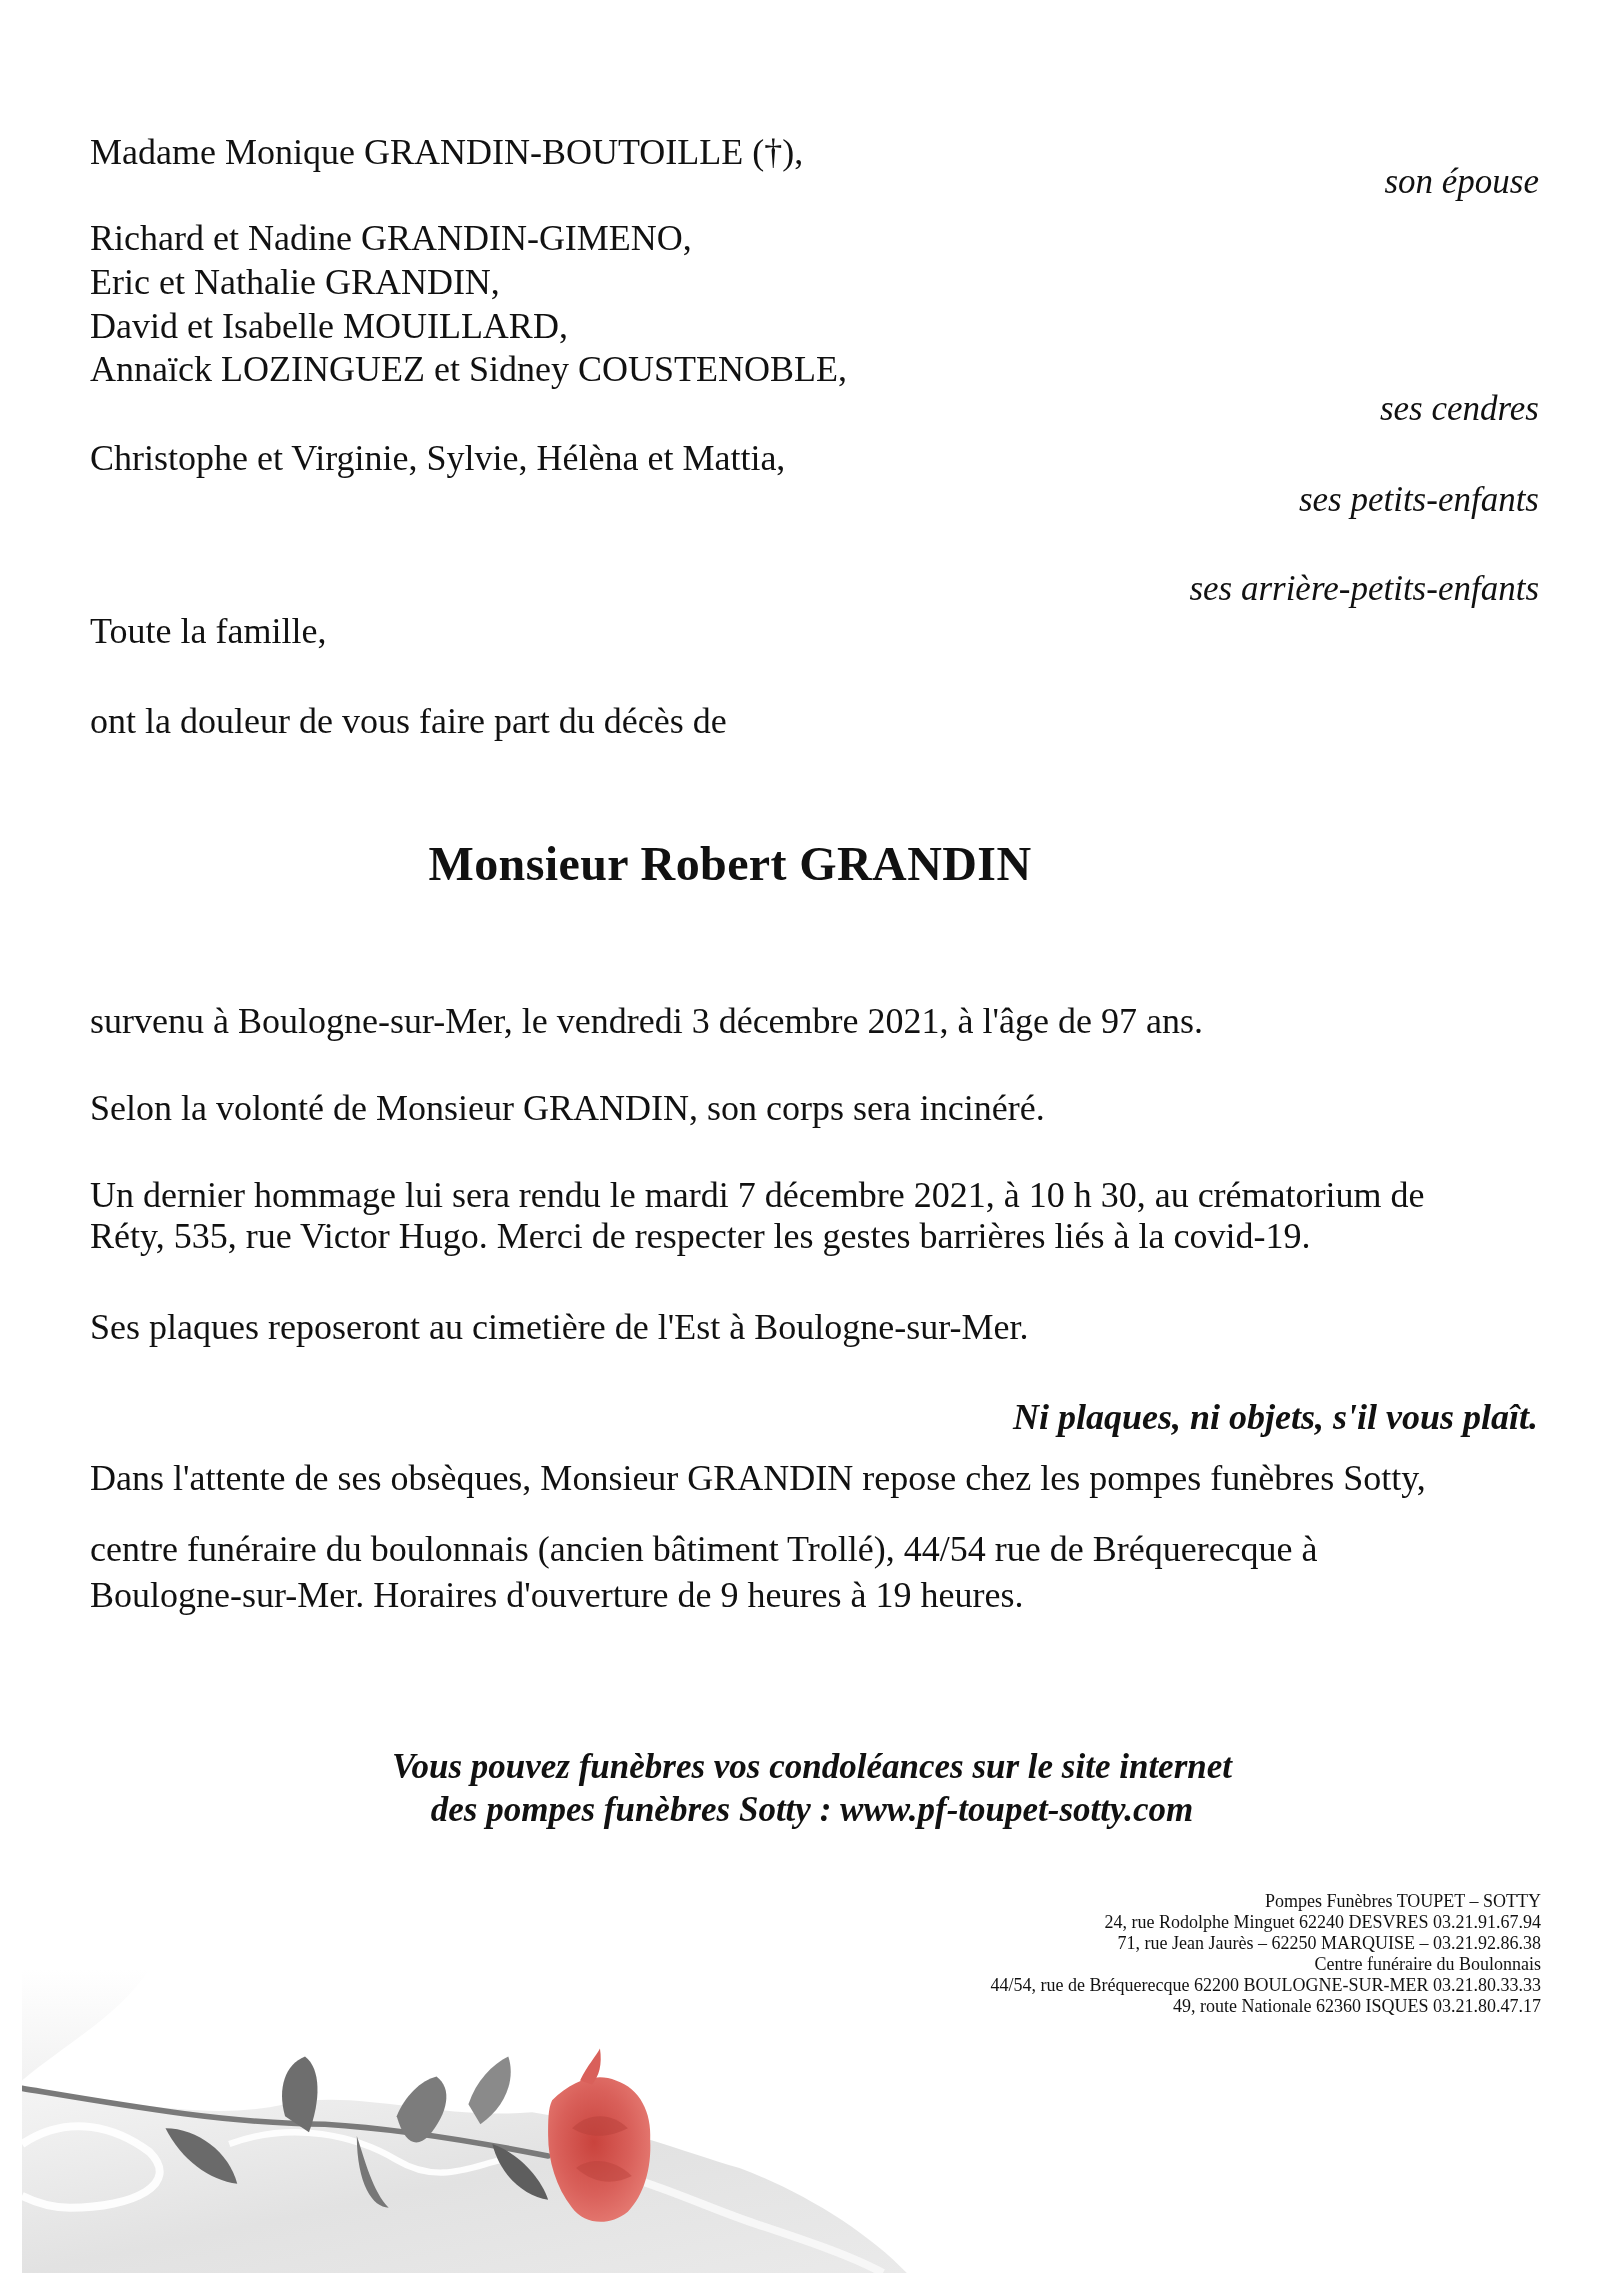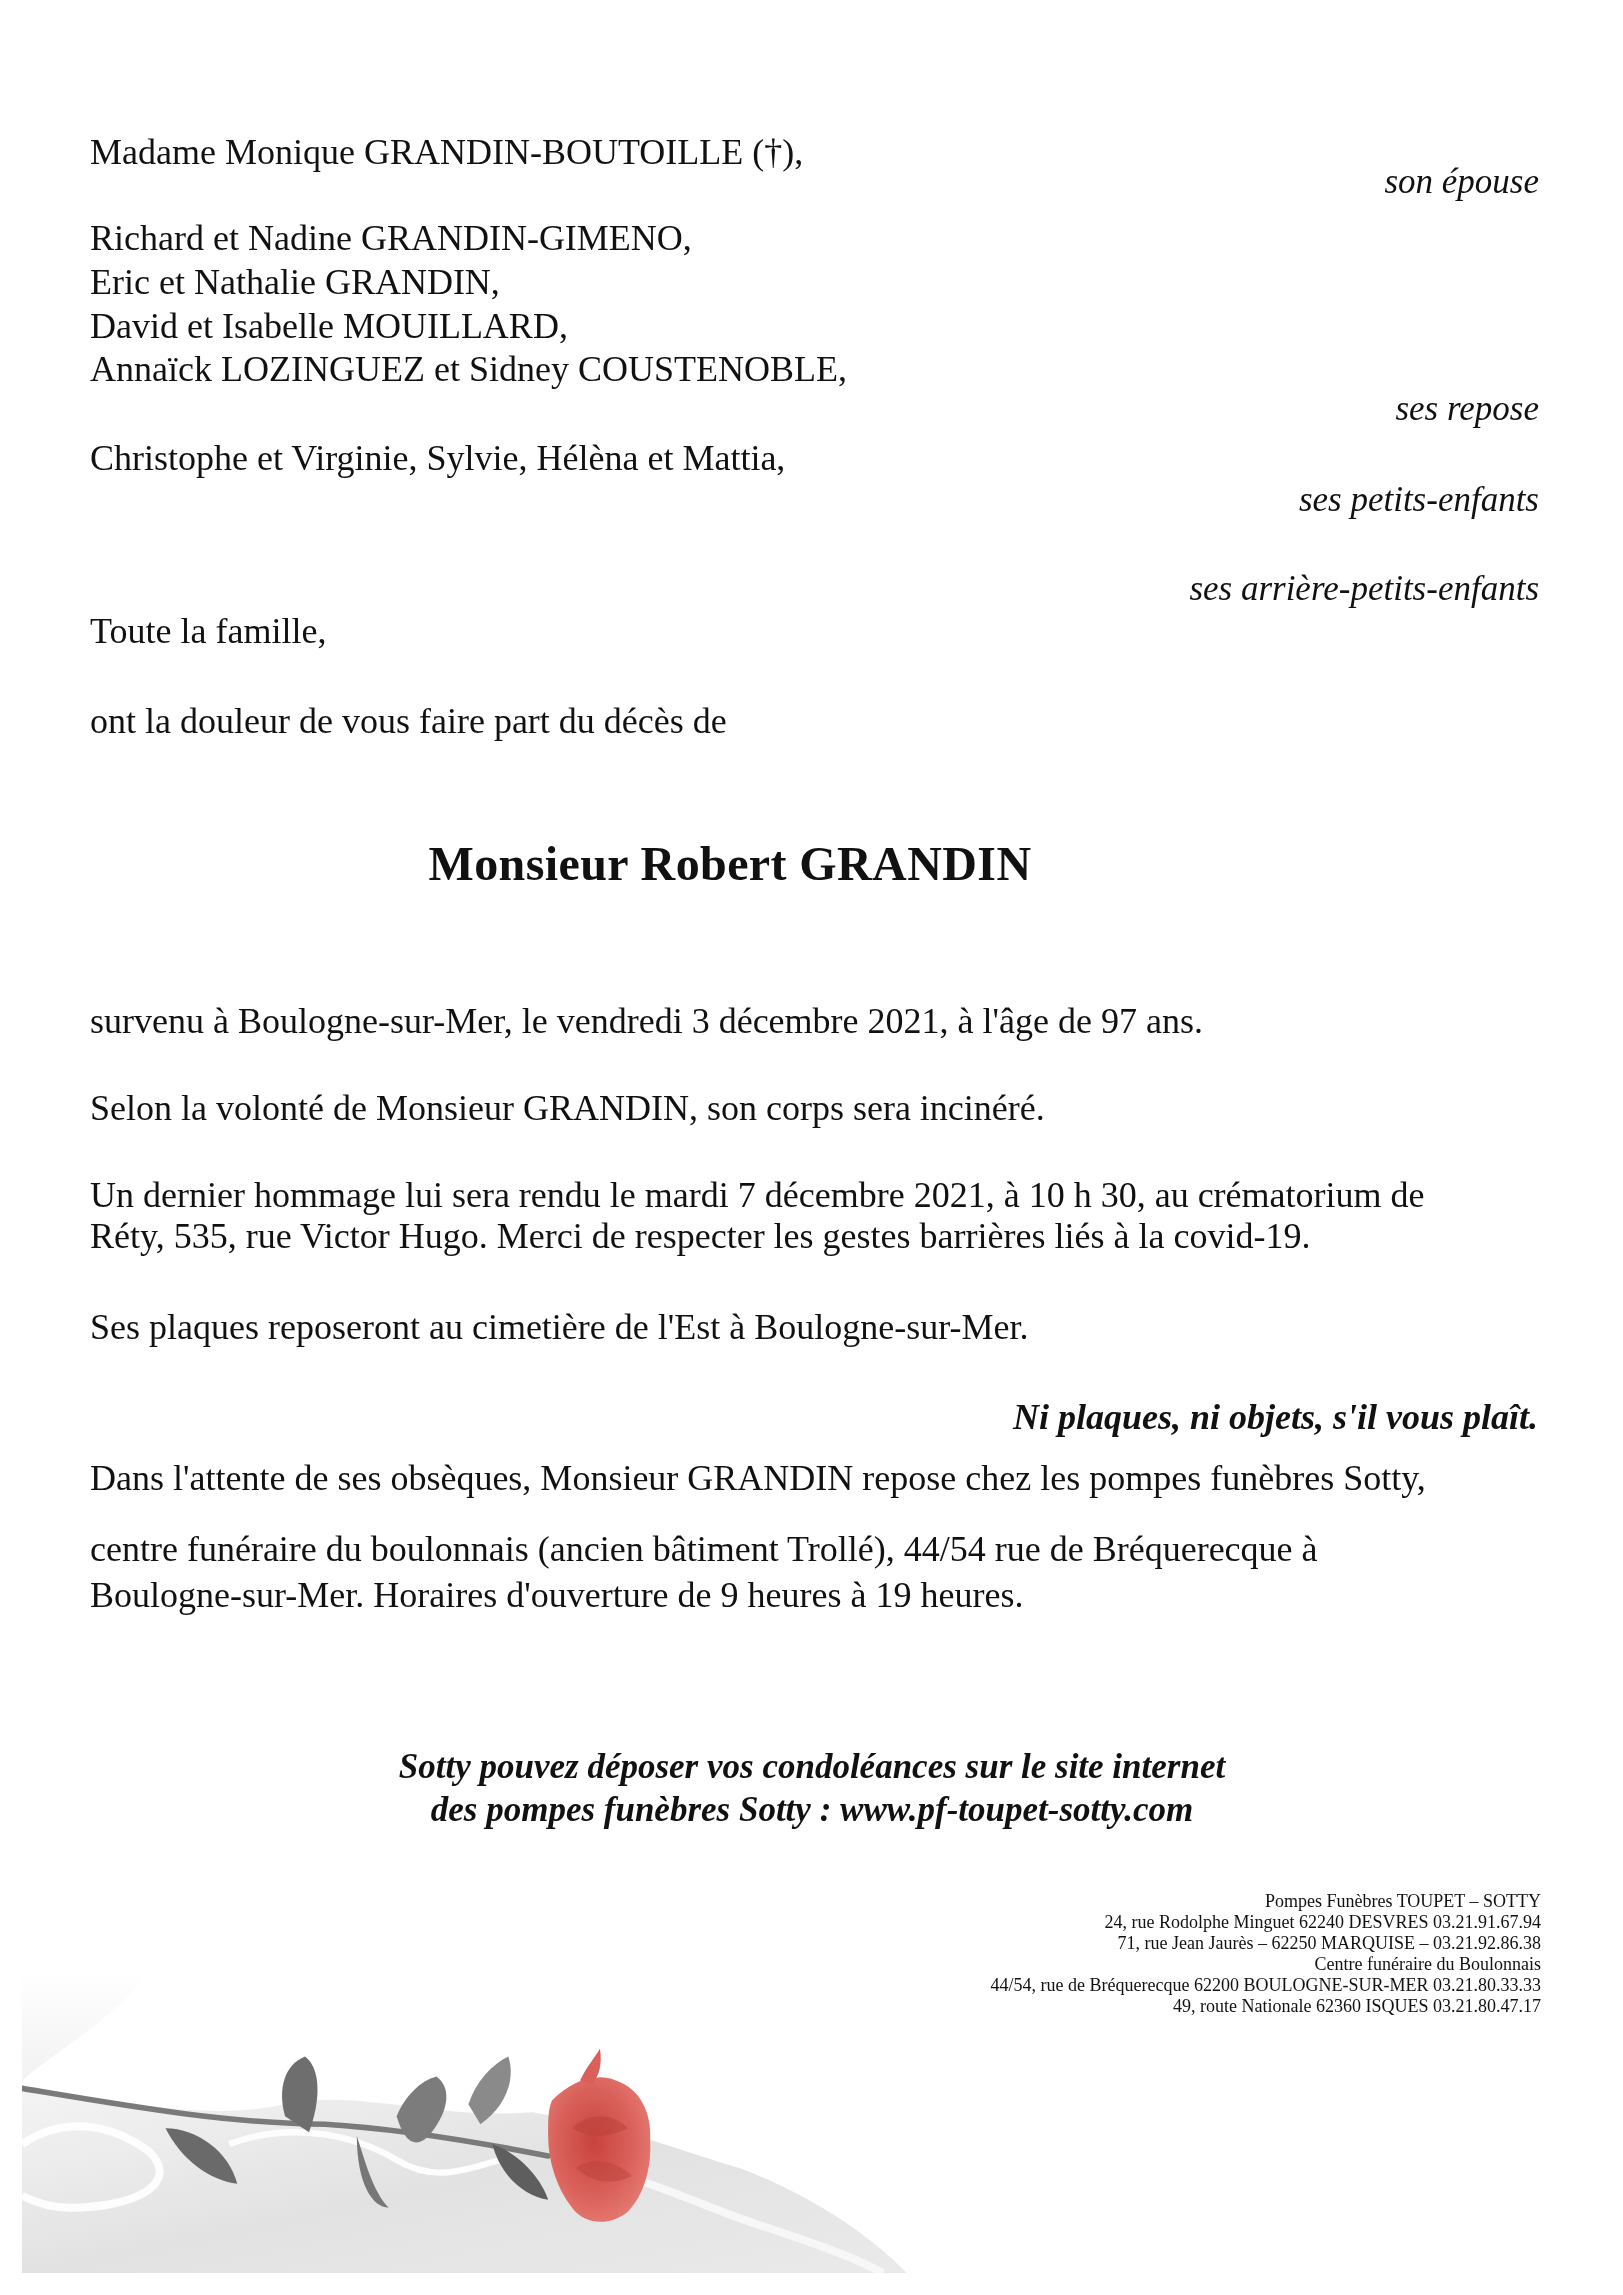--- a/index.html
+++ b/index.html
@@ -24,39 +24,39 @@
   <div class="line body-text" style="top:220px">Richard et Nadine GRANDIN-GIMENO,</div>
   <div class="line body-text" style="top:134px">Madame Monique GRANDIN-BOUTOILLE (†),</div>
   <div class="line body-text" style="top:264px">Eric et Nathalie GRANDIN,</div>
   <div class="line body-text" style="top:308px">David  et Isabelle MOUILLARD,</div>
   <div class="line body-text" style="top:351px">Annaïck LOZINGUEZ et Sidney COUSTENOBLE,</div>
   <div class="line body-text" style="top:440px">Christophe et Virginie, Sylvie, Hélèna et Mattia,</div>
   <div class="line body-text" style="top:613px">Toute la famille,</div>
   <div class="line body-text" style="top:703px">ont la douleur de vous faire part du décès de</div>
 
   <div class="line rel" style="top:164px">son épouse</div>
-  <div class="line rel" style="top:391px">ses repose</div>
+  <div class="line rel" style="top:391px">ses cendres</div>
   <div class="line rel" style="top:482px">ses petits-enfants</div>
   <div class="line rel" style="top:571px">ses arrière-petits-enfants</div>
 
   <div class="line heading" style="top:840px">Monsieur Robert GRANDIN</div>
 
   <div class="line body-text" style="top:1003px">survenu à Boulogne-sur-Mer, le vendredi 3 décembre 2021, à l'âge de 97 ans.</div>
   <div class="line body-text" style="top:1090px">Selon la volonté de Monsieur GRANDIN, son corps sera incinéré.</div>
   <div class="line body-text" style="top:1177px">Un dernier hommage lui sera rendu le mardi 7 décembre 2021, à 10 h 30, au crématorium de</div>
   <div class="line body-text" style="top:1218px">Réty, 535, rue Victor Hugo. Merci de respecter les gestes barrières liés à la covid-19.</div>
   <div class="line body-text" style="top:1309px">Ses plaques reposeront au cimetière de l'Est à Boulogne-sur-Mer.</div>
 
   <div class="line note" style="top:1399px">Ni plaques, ni objets, s'il vous plaît.</div>
 
   <div class="line body-text" style="top:1460px">Dans l'attente de ses obsèques, Monsieur GRANDIN repose chez les pompes funèbres Sotty,</div>
   <div class="line body-text" style="top:1531px">centre funéraire du boulonnais (ancien bâtiment Trollé), 44/54 rue de Bréquerecque à</div>
   <div class="line body-text" style="top:1577px">Boulogne-sur-Mer. Horaires d'ouverture de 9 heures à 19 heures.</div>
 
-  <div class="line condol" style="top:1749px">Sotty pouvez déposer vos condoléances sur le site internet</div>
+  <div class="line condol" style="top:1749px">Vous pouvez funèbres vos condoléances sur le site internet</div>
   <div class="line condol" style="top:1792px">des pompes funèbres Sotty : www.pf-toupet-sotty.com</div>
 
   <svg class="photo" viewBox="0 0 1420 382" preserveAspectRatio="none">
     <defs>
       <linearGradient id="sandGrad" x1="0" y1="0" x2="1" y2="1">
         <stop offset="0" stop-color="#f4f4f4"></stop>
         <stop offset="0.5" stop-color="#e2e2e2"></stop>
         <stop offset="1" stop-color="#eaeaea"></stop>
       </linearGradient>
       <linearGradient id="fadeTop" x1="0" y1="0" x2="0" y2="1">

